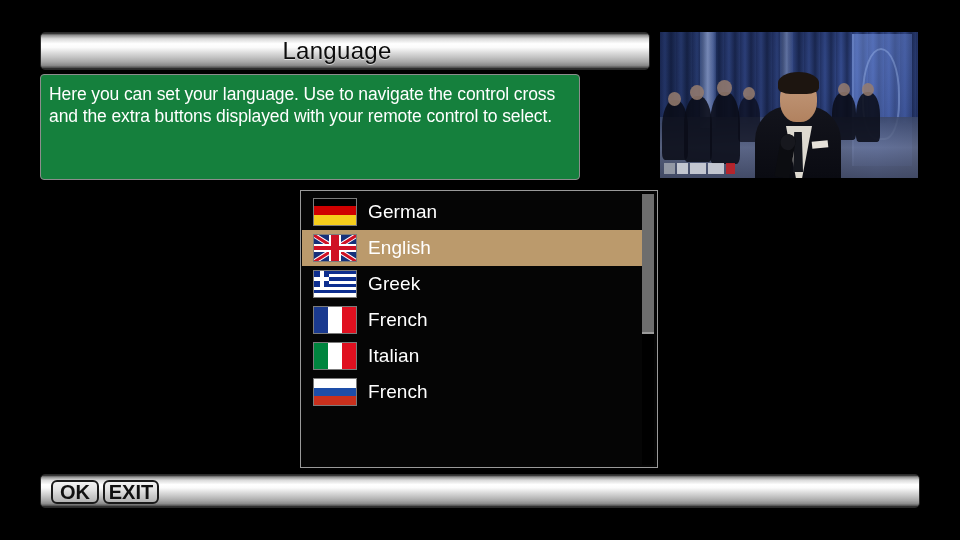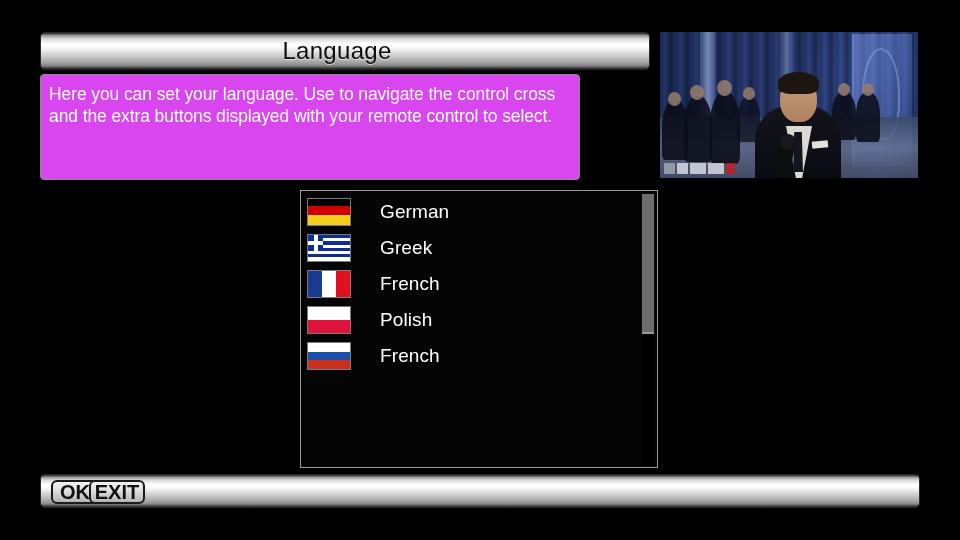--- a/index.html
+++ b/index.html
@@ -56,21 +56,21 @@
     text-shadow: 0 1px 0 rgba(255,255,255,0.55);
   }
 
   
   #desc-panel {
     position: absolute;
     left: 40px;
     top: 74px;
     width: 540px;
     height: 106px;
-    background: #d946ef;
+    background: #15803d;
     border: 1px solid #8d8d8d;
     border-radius: 4px;
     box-sizing: border-box;
   }
   #desc-text {
     position: absolute;
     left: 8px;
     top: 8px;
     right: 10px;
     color: #ffffff;
@@ -248,23 +248,22 @@
     position: absolute;
     left: 1px;
     top: 3px;
     width: 340px;
   }
   .lang-row {
     position: relative;
     height: 36px;
     display: flex;
     align-items: center;
-    padding-left: 5px;
-    box-sizing: border-box;
-    gap: 18px;
+    padding-left: 11px;
+    box-sizing: border-box;
   }
   .lang-row.selected {
     background: #bb9a6c;
   }
   .lang-label {
     margin-left: 11px;
     color: #ffffff;
     font-size: 19px;
     letter-spacing: 0.1px;
   }
@@ -351,21 +350,21 @@
     box-sizing: border-box;
     background: linear-gradient(to bottom, #f2f2f2 0%, #e2e2e2 40%, #c9c9c9 70%, #b4b4b4 100%);
     display: flex;
     align-items: center;
     justify-content: center;
     font-size: 20px;
     font-weight: bold;
     color: #111;
   }
   #btn-ok { left: 10px; width: 48px; }
-  #btn-exit { left: 48px; width: 56px; }
+  #btn-exit { left: 62px; width: 56px; }
 </style>
 </head>
 <body>
 
 <div id="screen">
 
   <div id="title-bar" class="metal">
     <div id="title-text">Language</div>
   </div>
 
@@ -412,40 +411,55 @@
   </div>
 
   <div id="list-box">
     <div id="list-rows">
 
       <div class="lang-row">
         <span class="flag f-de"></span>
         <span class="lang-label">German</span>
       </div>
 
+      <div class="lang-row selected">
+        <span class="flag f-gb">
+          <span class="uj">
+            <span class="d1"></span>
+              <span class="d2"></span>
+            <span class="dr1"></span>
+              <span class="dr2"></span>
+            <span class="cv"></span>
+              <span class="ch"></span>
+            <span class="cv2"></span>
+              <span class="ch2"></span>
+          </span>
+        </span>
+        <span class="lang-label">English</span>
+      </div>
 
       <div class="lang-row">
         <span class="flag f-gr">
           <span class="gr-canton"></span>
           <span class="gr-cross-v"></span>
           <span class="gr-cross-h"></span>
         </span>
         <span class="lang-label">Greek</span>
       </div>
 
       <div class="lang-row">
         <span class="flag f-fr"></span>
         <span class="lang-label">French</span>
       </div>
 
-
       <div class="lang-row">
-        <span class="flag f-pl"></span>
-        <span class="lang-label">Polish</span>
-      </div>
+        <span class="flag f-it"></span>
+        <span class="lang-label">Italian</span>
+      </div>
+
 
       <div class="lang-row">
         <span class="flag f-ru"></span>
         <span class="lang-label">French</span>
       </div>
 
     </div>
 
     <div id="scroll-track">
       <div id="scroll-thumb"></div>

